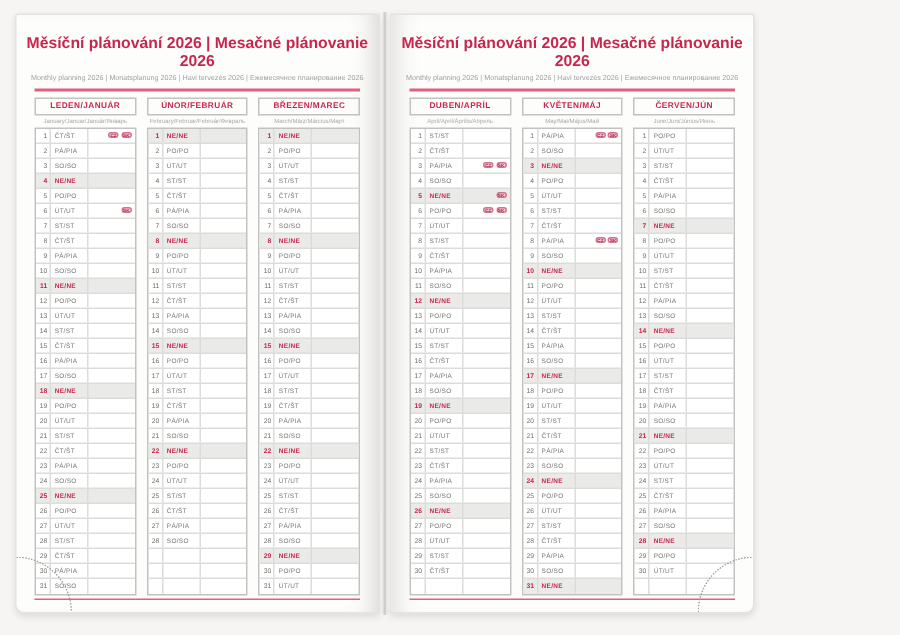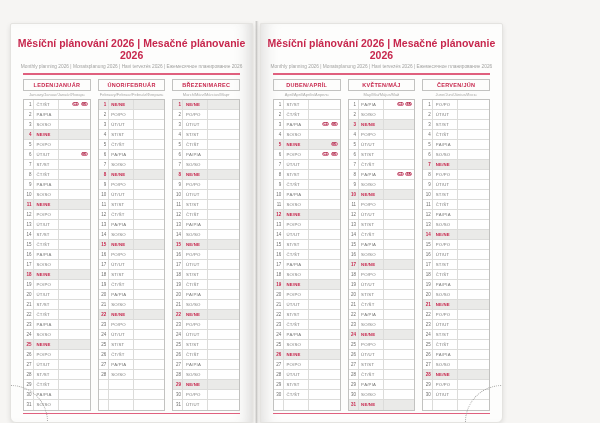--- a/index.html
+++ b/index.html
@@ -2,21 +2,21 @@
 <html style="--accent: #c7274d; --rule: #e0607e; --sunday-bg: #eaeae8; --row-line: #dcdcda; --col-border: #c2c2c0;"><head>
 <meta charset="utf-8">
 <style>
   :root{
     --accent:#c7274d; --rule:#e0607e; --row-line:#dcdcda; --col-border:#c2c2c0;
     --sunday-bg:#eaeae8; --muted:#9a9a98; --day-text:#787876; --paper:#fdfdfc;
   }
   *{box-sizing:border-box;margin:0;padding:0;}
   html,body{width:600px;height:423px;overflow:hidden;background:#f6f5f3;
     font-family:"Liberation Sans",sans-serif;}
-  .book{position:relative;width:503px;height:423px;display:flex;align-items:flex-end;}
+  .book{position:relative;width:503px;height:423px;display:flex;align-items:flex-start;}
   .page{position:relative;width:287px;height:400px;margin-top:9px;background:var(--paper);
     border:1px solid #e4e3e0;overflow:hidden;padding-top:13px;}
   .page.left{margin-left:10px;border-radius:2px 0 0 6px;
     box-shadow:inset -14px 0 16px -12px rgba(60,55,55,.22),0 2px 5px rgba(0,0,0,.10);}
   .page.right{border-radius:0 2px 6px 0;
     box-shadow:inset 14px 0 16px -12px rgba(60,55,55,.18),0 2px 5px rgba(0,0,0,.10);}
   .spine{width:8px;height:402px;margin-top:8px;
     background:linear-gradient(90deg,#efeeec 0%,#fbfaf8 18%,#dedddb 40%,#c9c8c6 52%,#efeeec 70%,#f8f7f5 100%);}
   .page-title{text-align:center;color:var(--accent);font-weight:bold;font-size:10.5px;line-height:12px;}
   .page-subtitle{text-align:center;color:#a2a2a0;font-size:4.8px;line-height:6px;margin-top:2.5px;}

